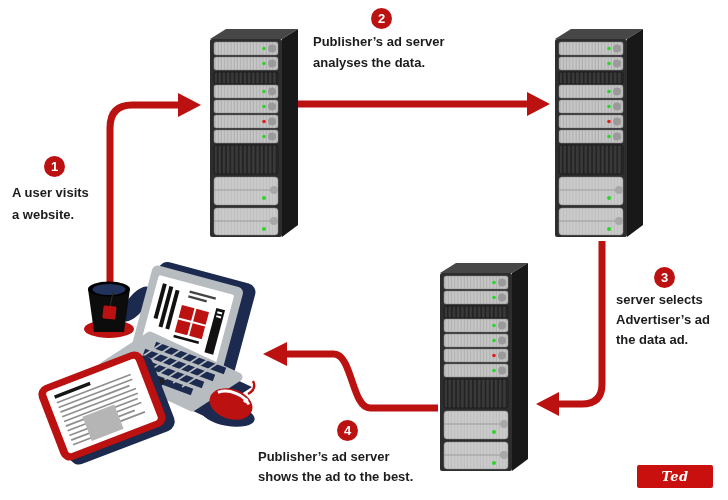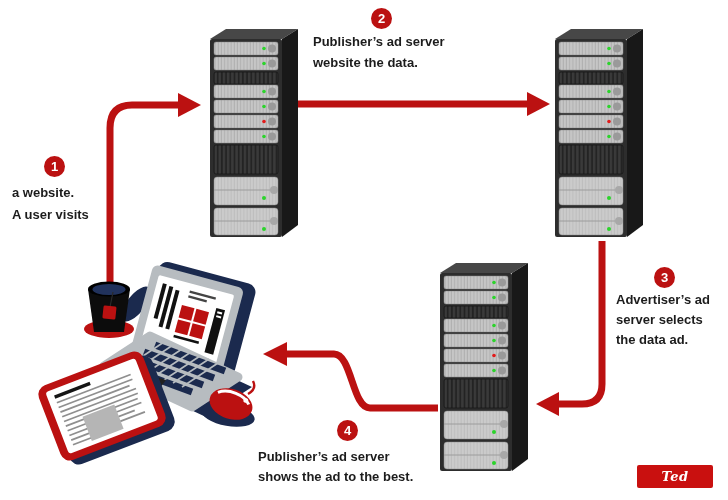--- a/index.html
+++ b/index.html
@@ -215,30 +215,30 @@
       <path d="M248,394 q 9,-5 5,-13" fill="none" class="stroke-red" stroke-width="2.4"></path>
     </g>
   </svg>
 
   <div class="num" style="left:44px;top:156px">1</div>
   <div class="num" style="left:371px;top:8px">2</div>
   <div class="num" style="left:654px;top:267px">3</div>
   <div class="num" style="left:337px;top:420px">4</div>
 
   <div class="step lh22" style="left:12px;top:182px;width:130px">
+    <span class="line">A user visits</span>
     <span class="line">a website.</span>
-    <span class="line">A user visits</span>
   </div>
   <div class="step lh21" style="left:313px;top:31px;width:210px">
     <span class="line">Publisher’s ad server</span>
-    <span class="line">website the data.</span>
+    <span class="line">analyses the data.</span>
   </div>
   <div class="step lh20" style="left:616px;top:290px;width:112px">
+    <span class="line">server selects</span>
     <span class="line">Advertiser’s ad</span>
-    <span class="line">server selects</span>
     <span class="line">the data ad.</span>
   </div>
   <div class="step lh20" style="left:258px;top:447px;width:210px">
     <span class="line">Publisher’s ad server</span>
     <span class="line">shows the ad to the best.</span>
   </div>
 
   <div class="watermark">Ted Jordan</div>
 
 </div>

